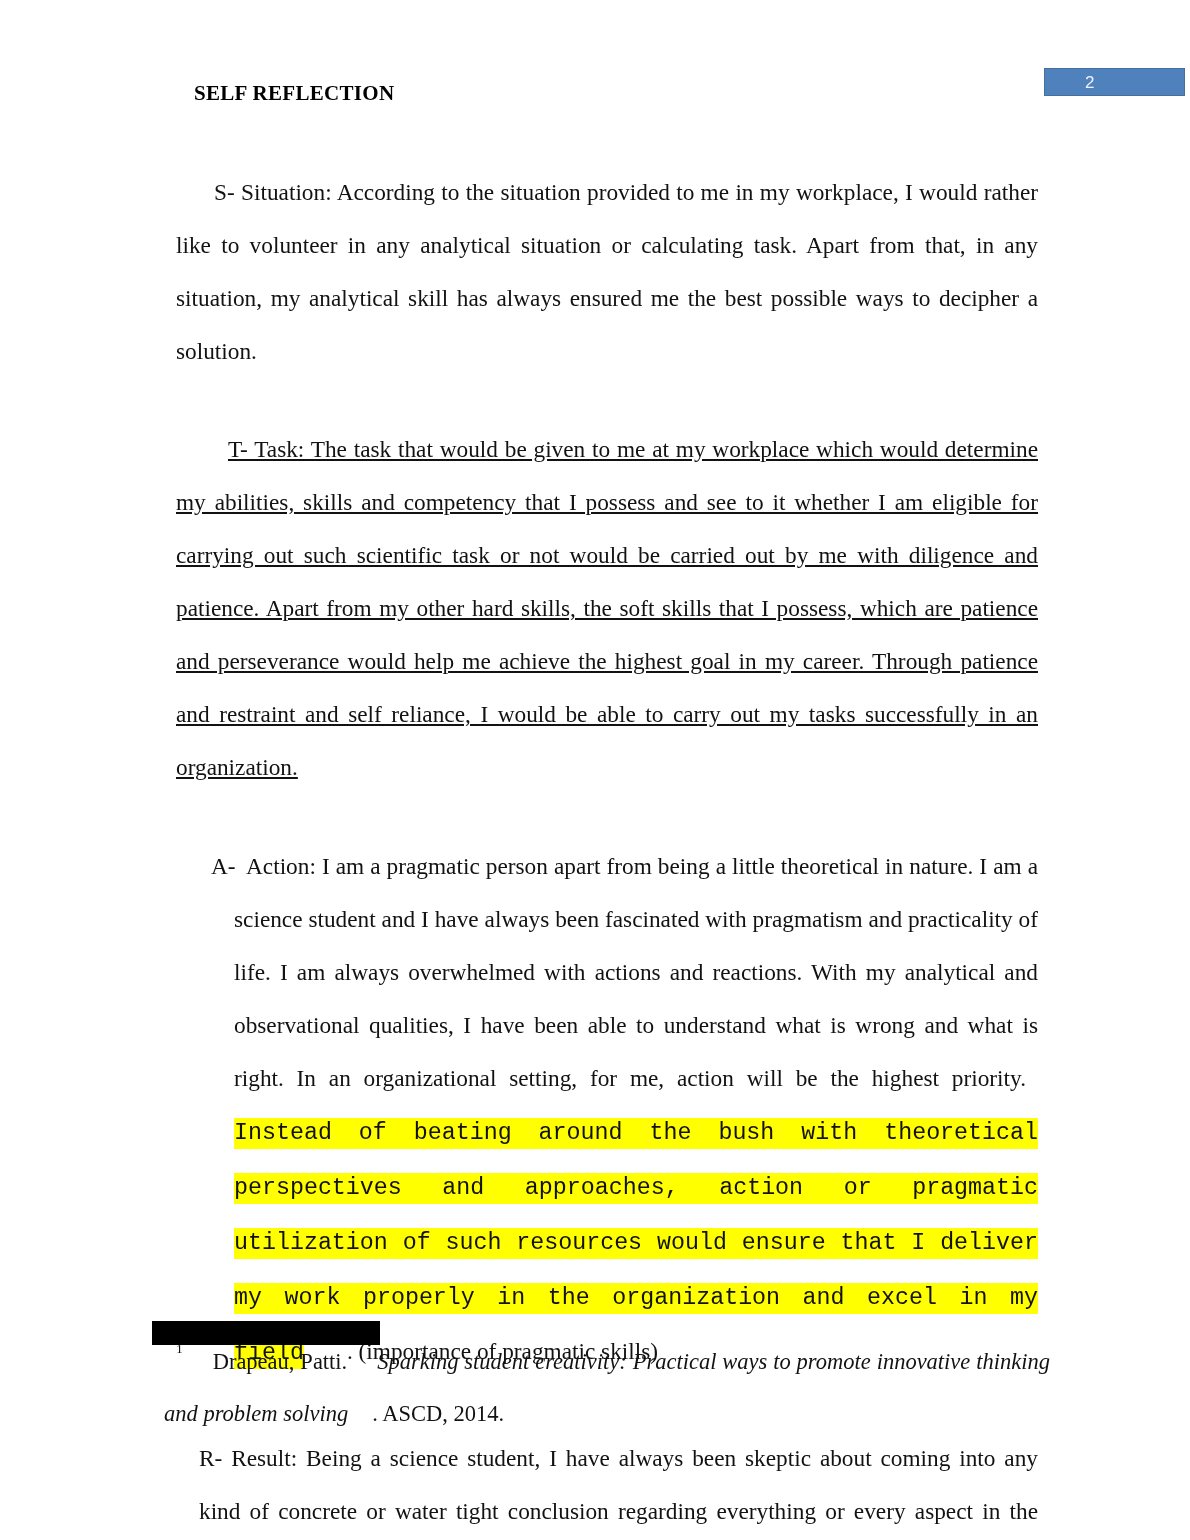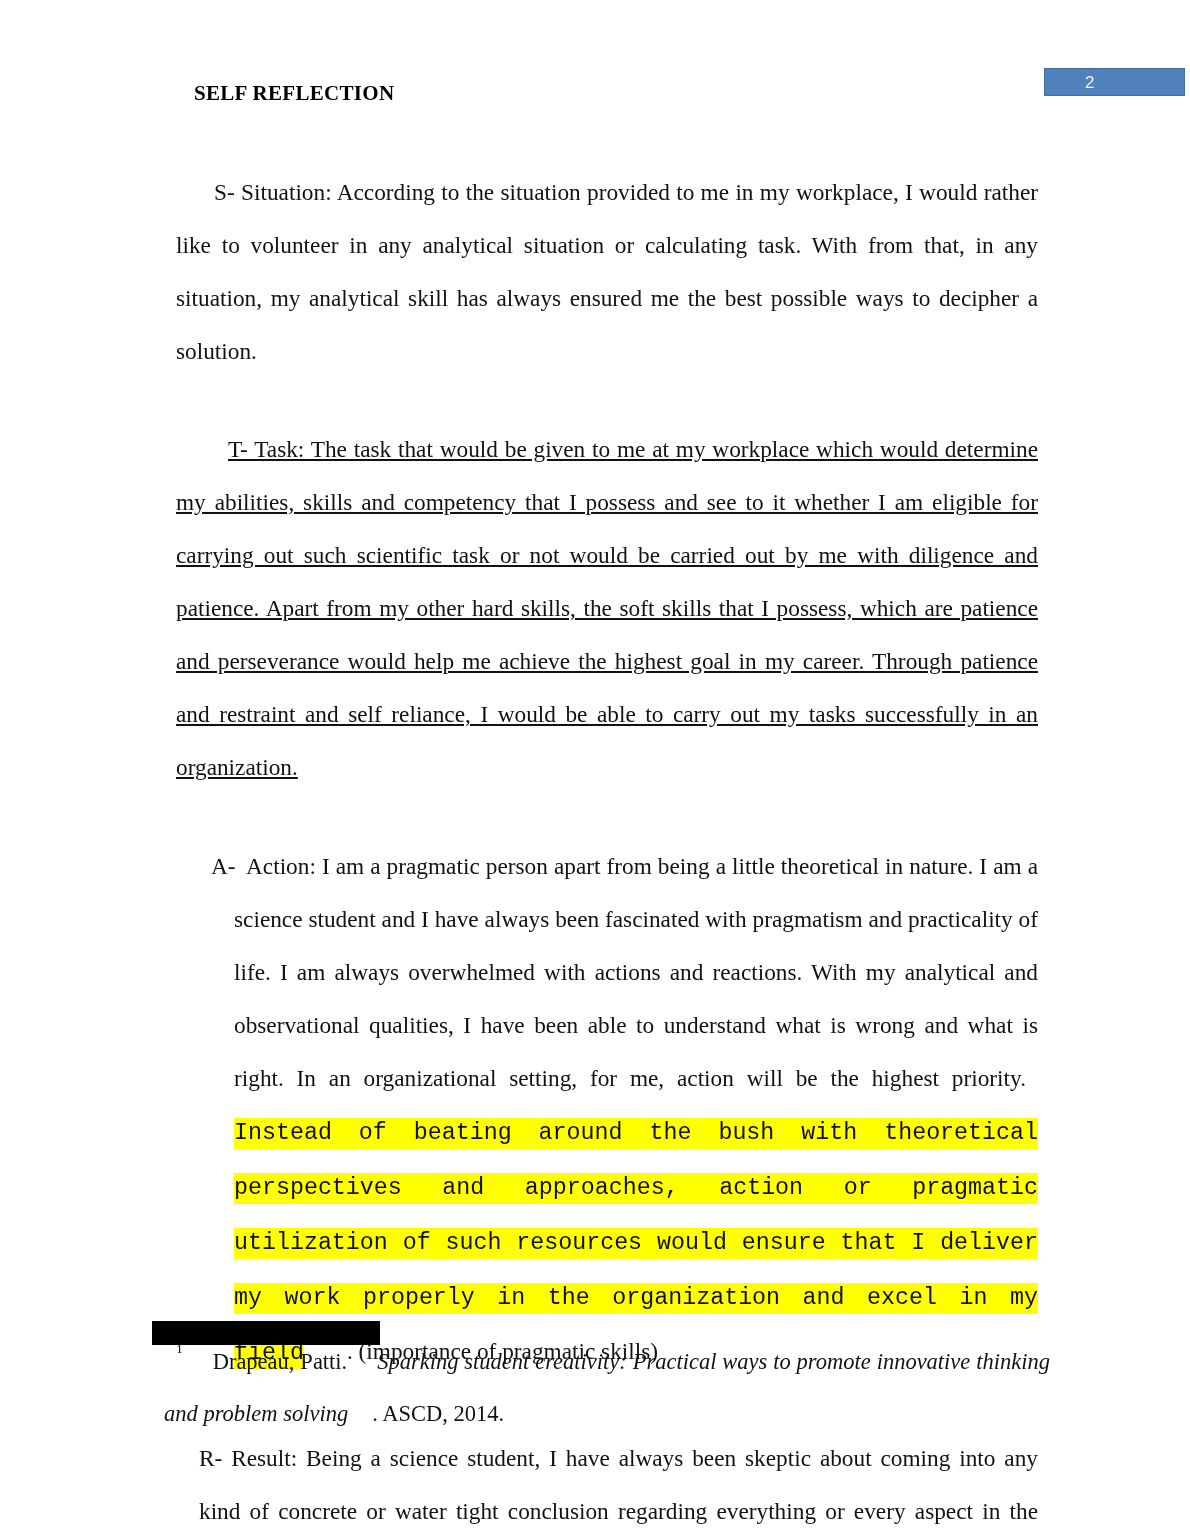--- a/index.html
+++ b/index.html
@@ -75,21 +75,21 @@
 <div class="page">
 
   <div class="header-title">SELF REFLECTION</div>
 
   <div class="page-number-box">
     <span class="num">2</span>
   </div>
 
   <div class="body-text">
 
-    <p class="para-situation">S- Situation: According to the situation provided to me in my workplace, I would rather like to volunteer in any analytical situation or calculating task. With from that, in any situation, my analytical skill has always ensured me the best possible ways to decipher a solution.</p>
+    <p class="para-situation">S- Situation: According to the situation provided to me in my workplace, I would rather like to volunteer in any analytical situation or calculating task. Apart from that, in any situation, my analytical skill has always ensured me the best possible ways to decipher a solution.</p>
 
     <p class="para-task">T- Task: The task that would be given to me at my workplace which would determine my abilities, skills and competency that I possess and see to it whether I am eligible for carrying out such scientific task or not would be carried out by me with diligence and patience. Apart from my other hard skills, the soft skills that I possess, which are patience and perseverance would help me achieve the highest goal in my career. Through patience and restraint and self reliance, I would be able to carry out my tasks successfully in an organization.</p>
 
     <div class="para-action">
       <span class="list-marker">A-</span><span>Action: I am a pragmatic person apart from being a little theoretical in nature. I am a science student and I have always been fascinated with pragmatism and practicality of life. I am always overwhelmed with actions and reactions. With my analytical and observational qualities, I have been able to understand what is wrong and what is right. In an organizational setting, for me, action will be the highest priority. </span><mark>Instead of beating around the bush with theoretical perspectives and approaches, action or pragmatic utilization of such resources would ensure that I deliver my work properly in the organization and excel in my field</mark><sup class="fn-ref">1</sup><span>. (importance of pragmatic skills)</span>
     </div>
 
     <div class="para-result">R- Result: Being a science student, I have always been skeptic about coming into any kind of concrete or water tight conclusion regarding everything or every aspect in the universe. I believe that one should never come into a complete conclusion because nothing is permanent except change. Therefore, I am skeptic about the results of my action but I am also particular</div>
 
   </div>

